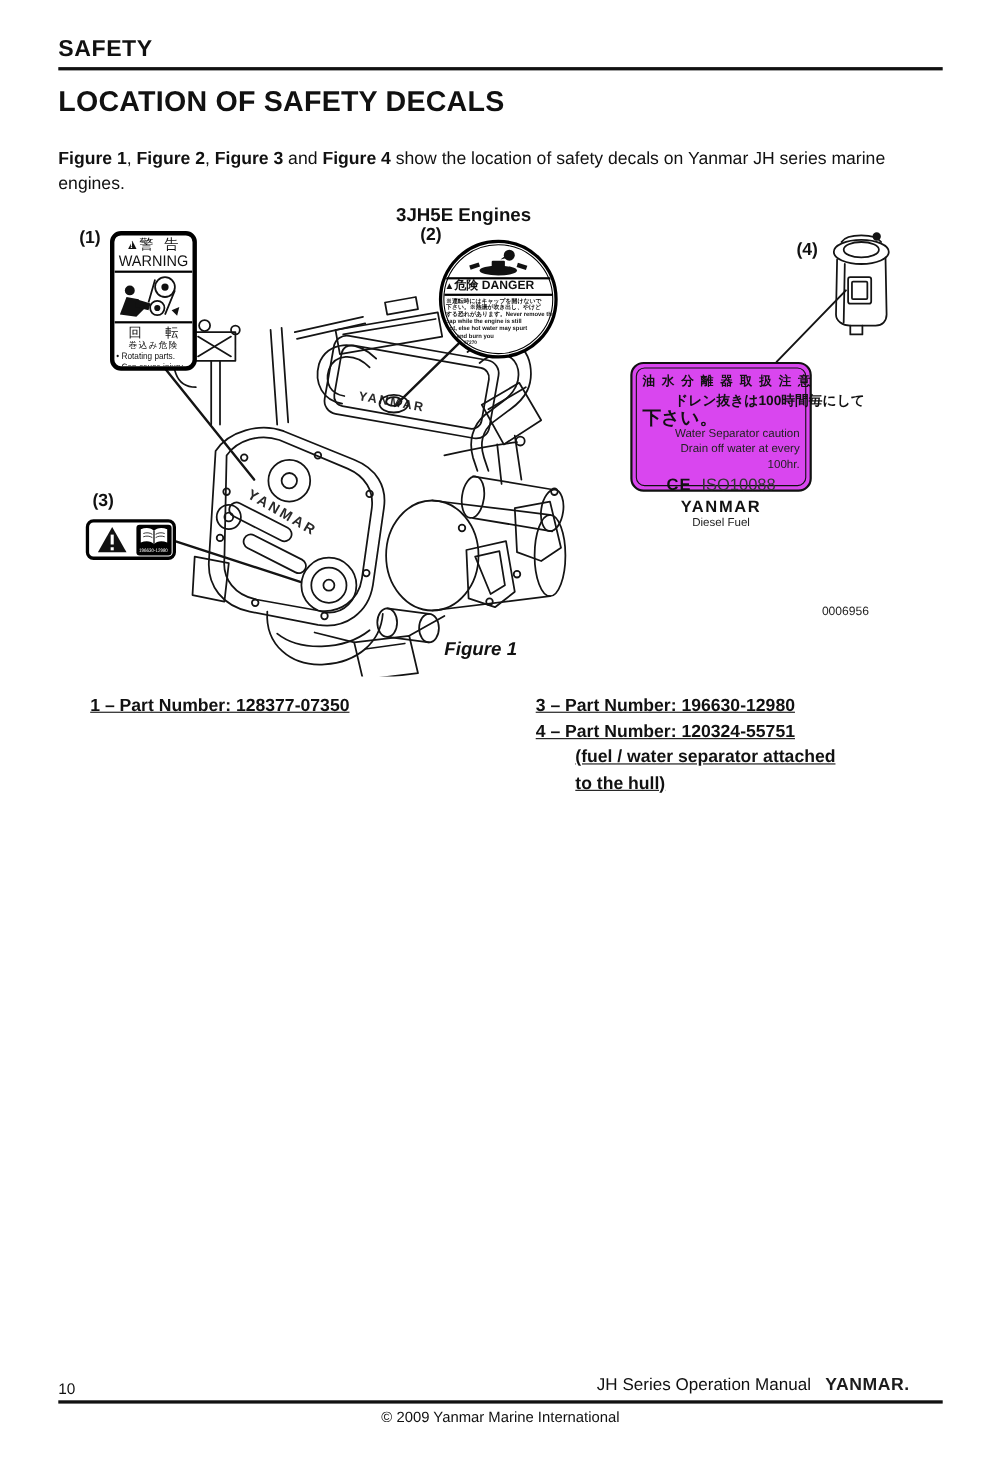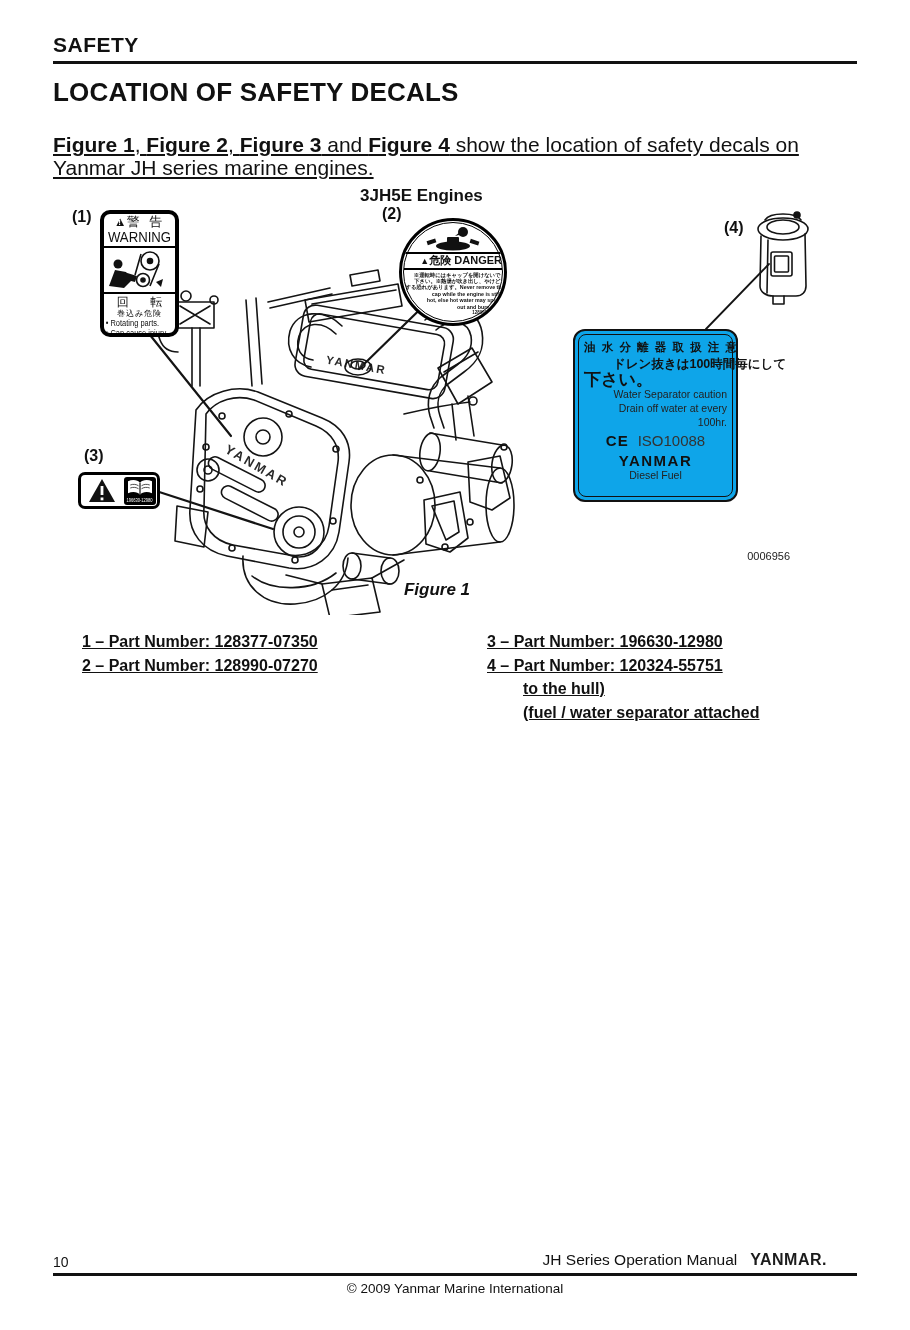--- a/index.html
+++ b/index.html
@@ -4,21 +4,21 @@
 <style>
   html,body{margin:0;padding:0;background:#fff;}
   body{width:910px;height:1330px;position:relative;overflow:hidden;
        font-family:"Liberation Sans",sans-serif;color:#111;}
   .abs{position:absolute;}
   
   .sec-head{left:53px;top:33px;font-size:21px;font-weight:bold;letter-spacing:.5px;}
   .rule{left:53px;width:804px;background:#111;height:2.5px;}
   .top-rule{top:61px;}
   .page-title{left:53px;top:77px;font-size:26px;font-weight:bold;letter-spacing:.2px;}
-  .intro{left:53px;top:133px;width:800px;font-size:21px;line-height:23px;text-decoration:underline;}
+  .intro{left:53px;top:133px;width:800px;font-size:16px;line-height:23px;}
   
   .fig{left:0;top:185px;width:910px;height:430px;}
   .fig svg.engine{position:absolute;left:0;top:0;pointer-events:none;}
   svg text{font-family:"Liberation Sans",sans-serif;}
   .engine-title{left:360px;top:186px;font-size:17px;font-weight:bold;}
   .callout{font-size:16px;font-weight:bold;}
   .img-num{left:690px;top:550px;width:100px;text-align:right;font-size:11px;color:#222;}
   .fig-caption{left:37px;top:580px;width:800px;text-align:center;
                font-size:17px;font-weight:bold;font-style:italic;}
   
@@ -29,37 +29,37 @@
   .d1-tri::after{content:"!";position:absolute;left:4.5px;top:1px;color:#fff;font-size:8px;font-weight:bold;}
   .d1-warning{font-size:14px;line-height:14px;letter-spacing:0;transform:scaleX(.94);}
   .d1-pic{border-top:2.5px solid #000;border-bottom:2.5px solid #000;height:44px;margin-top:2px;}
   .d1-rot{font-size:12px;line-height:14px;letter-spacing:9px;padding-left:9px;margin-top:1px;white-space:nowrap;}
   .d1-sub{font-size:8px;line-height:9px;letter-spacing:1px;}
   .d1-b{font-size:8.5px;line-height:10px;text-align:left;padding-left:2px;white-space:nowrap;
         transform:scaleX(.88);transform-origin:left;}
   
   .decal2{left:399px;top:218px;width:108px;height:108px;background:#fff;border:3px solid #000;
           border-radius:50%;box-sizing:border-box;overflow:hidden;}
-  .d2-inner{position:absolute;inset:1px;border:1.5px solid #000;border-radius:50%;text-align:right;}
+  .d2-inner{position:absolute;inset:1px;border:1.5px solid #000;border-radius:50%;text-align:left;}
   .d2-cap{display:block;margin:3px auto 0;}
   .d2-band{border-top:2px solid #000;border-bottom:2px solid #000;font-size:11px;font-weight:bold;
            line-height:13px;margin-top:1px;white-space:nowrap;}
   .d2-band .tri{font-size:9px;}
   .d2-lines{font-size:5.5px;line-height:6.4px;font-weight:bold;margin-top:1.5px;
             transform:scaleX(.97);white-space:nowrap;}
   .d2-pn{font-size:4.5px;line-height:5px;font-weight:bold;}
   
   .decal3{left:78px;top:472px;width:82px;height:37px;background:#fff;border:3.5px solid #000;
           border-radius:7px;box-sizing:border-box;display:flex;}
   .d3-left{flex:1;display:flex;align-items:center;justify-content:center;}
   .d3-right{width:42%;background:#000;border-radius:3px;margin:1.5px;display:flex;flex-direction:column;
             align-items:center;justify-content:center;}
   .d3-pn{color:#fff;font-size:4.5px;line-height:5px;white-space:nowrap;transform:scaleX(.9);}
   
-  .sepd{left:573px;top:329px;width:165px;height:173px;background:#0ea5e9;border:2.5px solid #111;
+  .sepd{left:573px;top:329px;width:165px;height:118px;background:#d946ef;border:2.5px solid #111;
         border-radius:12px;box-sizing:border-box;padding:3px;}
   .sep-inner{border:1.5px solid #111;border-radius:8px;height:100%;box-sizing:border-box;padding:5px 5px 0;}
   .sep-jt{font-size:11.5px;font-weight:bold;text-align:center;letter-spacing:1.5px;line-height:14px;white-space:nowrap;}
   .sep-j1{font-size:12.5px;font-weight:bold;line-height:16px;margin-top:2px;white-space:nowrap;margin-left:29px;}
   .sep-j2{font-size:17px;font-weight:bold;line-height:15px;}
   .sep-en{font-size:10.5px;line-height:14px;padding-left:3px;color:#222;text-align:right;}
   .sep-ce{margin-top:3px;text-align:center;}
   .ce{font-size:15px;font-weight:bold;letter-spacing:1px;margin-right:9px;margin-top:16px;}
   .iso{font-size:15px;color:#333;}
   .sep-brand{font-size:15px;font-weight:900;text-align:center;letter-spacing:1.5px;margin-top:2px;}
@@ -291,27 +291,26 @@
       <div class="sep-fuel">Diesel Fuel</div>
     </div>
   </div>
 
   <div class="abs img-num" style="left:690px;top:365px;">0006956</div>
   <div class="abs fig-caption" style="left:37px;top:395px;">Figure 1</div>
 </div>
 
 <div class="abs plist pl-left">
   <div>1 – Part Number: 128377-07350</div>
-  <div>2 – Part Number: 128990-07270</div>
 </div>
 <div class="abs plist pl-right">
   <div>3 – Part Number: 196630-12980</div>
   <div>4 – Part Number: 120324-55751</div>
+  <div class="pl-note">(fuel / water separator attached</div>
   <div class="pl-note">to the hull)</div>
-  <div class="pl-note">(fuel / water separator attached</div>
 </div>
 
 <div class="abs foot-page">10</div>
 <div class="abs foot-right">
   <span class="foot-manual">JH Series Operation Manual</span>
   <span class="foot-logo">YANMAR.</span>
 </div>
 <div class="abs rule bottom-rule"></div>
 <div class="abs foot-copy">© 2009 Yanmar Marine International</div>
 

